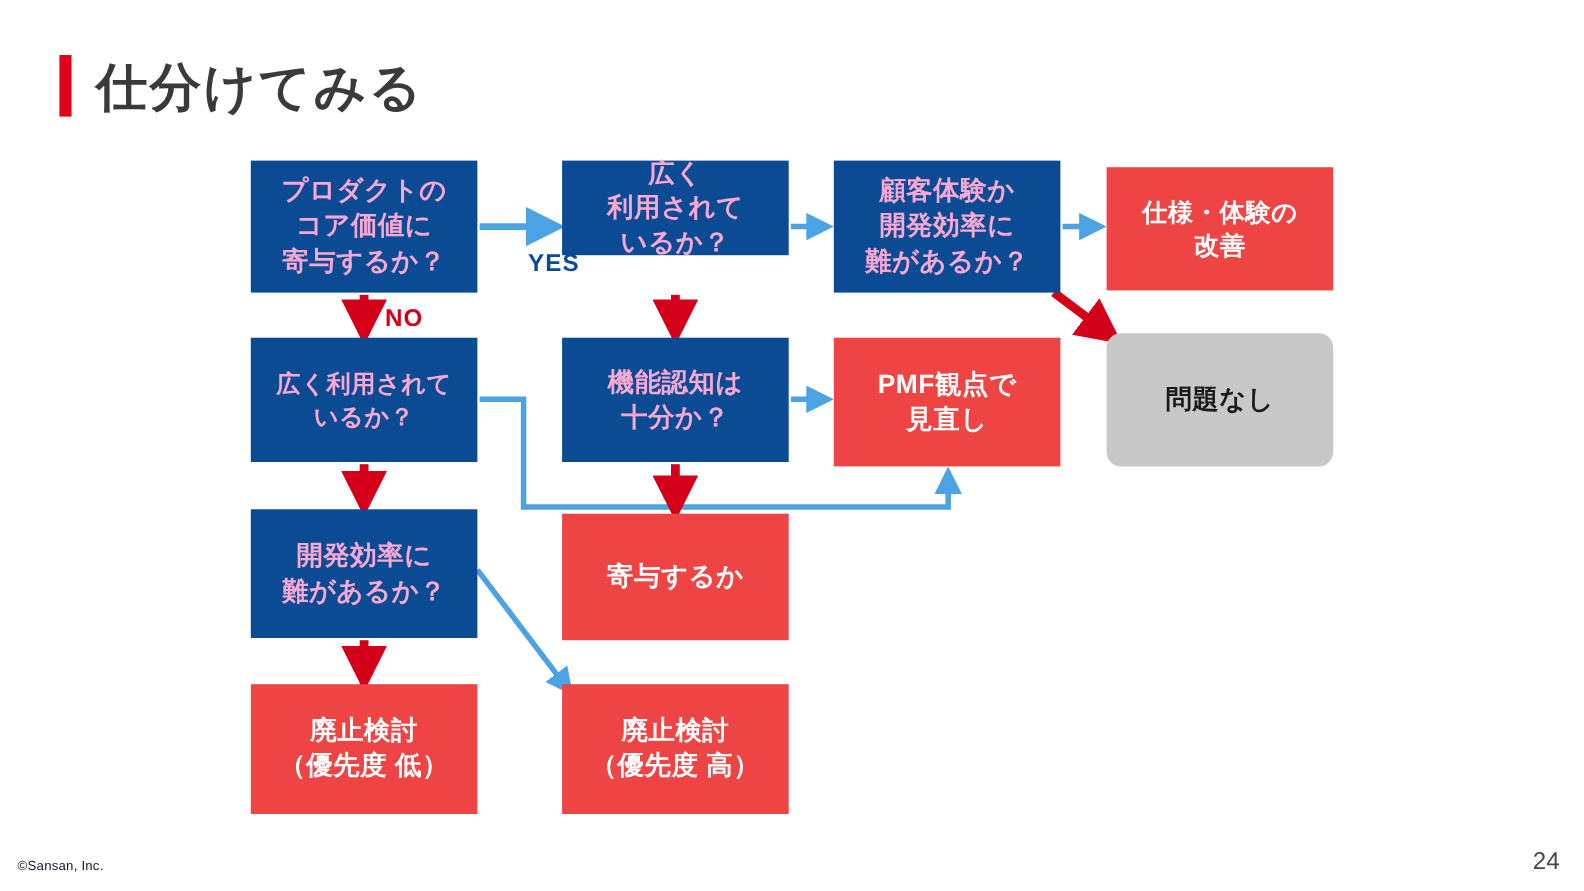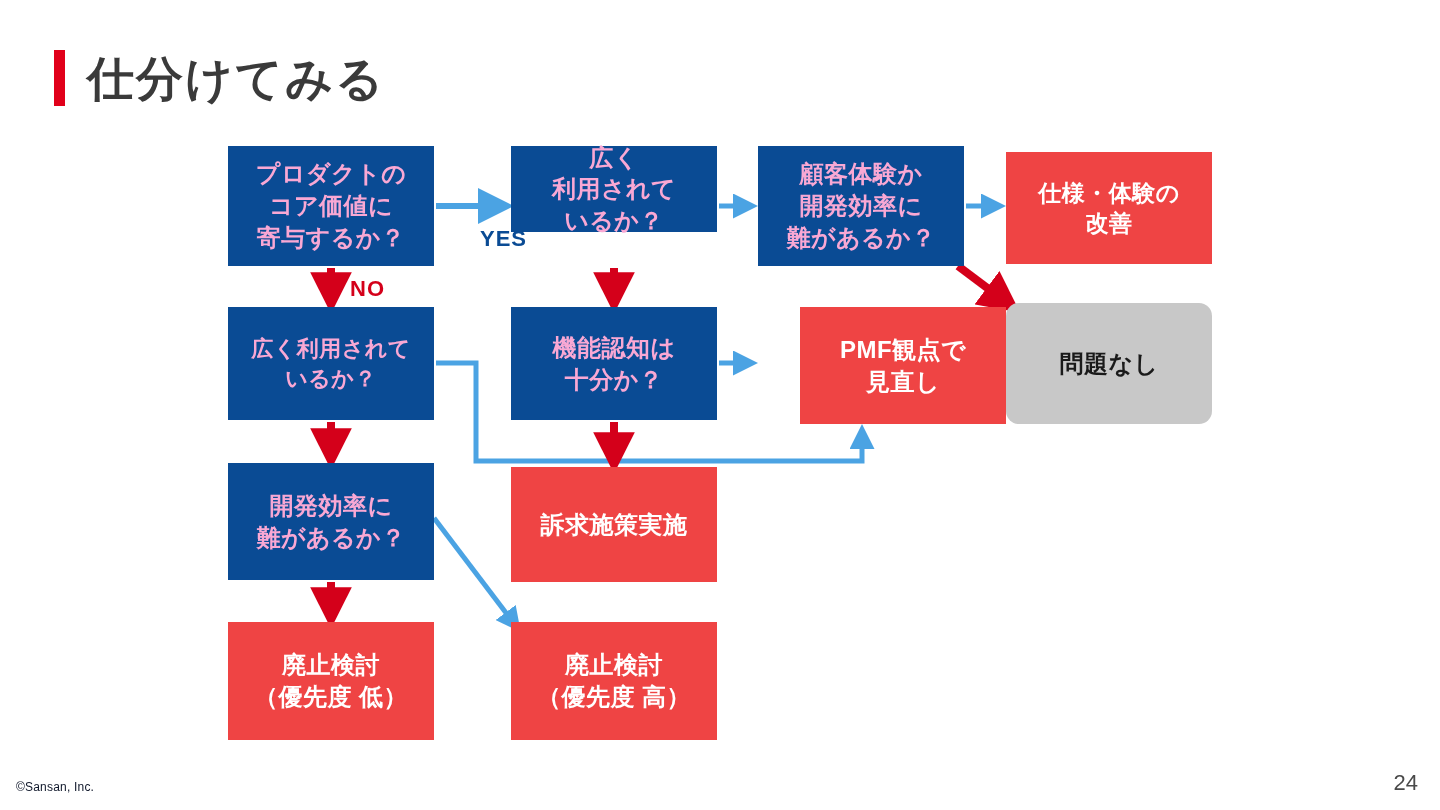--- a/index.html
+++ b/index.html
@@ -158,26 +158,26 @@
 いるか？</div>
       <div class="node dark" style="left: 758px; top: 146px; width: 206px; height: 120px; font-size: 24px;">顧客体験か
 開発効率に
 難があるか？</div>
       <div class="node light" style="left: 1006px; top: 152px; width: 206px; height: 112px; font-size: 23px;">仕様・体験の
 改善</div>
       <div class="node dark" style="left: 228px; top: 307px; width: 206px; height: 113px; font-size: 22px;">広く利用されて
 いるか？</div>
       <div class="node dark" style="left: 511px; top: 307px; width: 206px; height: 113px; font-size: 24px;">機能認知は
 十分か？</div>
-      <div class="node light" style="left: 758px; top: 307px; width: 206px; height: 117px; font-size: 24px; margin-left: 42px;">PMF観点で
+      <div class="node light" style="left: 758px; top: 307px; width: 206px; height: 117px; font-size: 24px;">PMF観点で
 見直し</div>
       <div class="node gray" style="left: 1006px; top: 303px; width: 206px; height: 121px; font-size: 24px; border-radius: 13px;">問題なし</div>
       <div class="node dark" style="left: 228px; top: 463px; width: 206px; height: 117px; font-size: 24px;">開発効率に
 難があるか？</div>
-      <div class="node light" style="left: 511px; top: 467px; width: 206px; height: 115px; font-size: 24px;">訴求施策実施</div>
+      <div class="node light" style="left: 511px; top: 467px; width: 206px; height: 115px; font-size: 24px;">寄与するか</div>
       <div class="node light" style="left: 228px; top: 622px; width: 206px; height: 118px; font-size: 24px;">廃止検討
 （優先度 低）</div>
       <div class="node light" style="left: 511px; top: 622px; width: 206px; height: 118px; font-size: 24px;">廃止検討
 （優先度 高）</div>
     </div>
 
   <div id="edge-labels-layer">
       <div class="edge-label yes" style="left: 444px; top: 226px; margin-left: 36px;">YES</div>
       <div class="edge-label no" style="left: 350px; top: 276px;">NO</div>
     </div>

